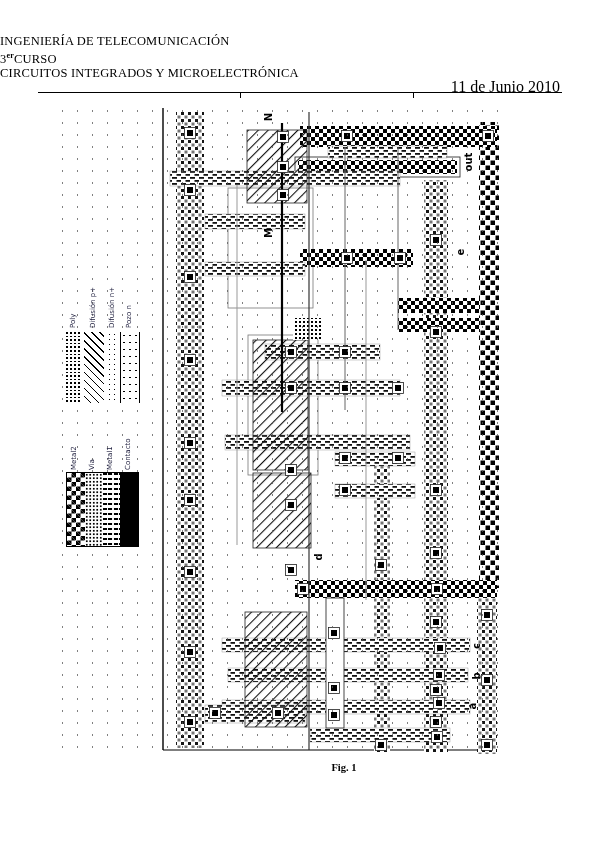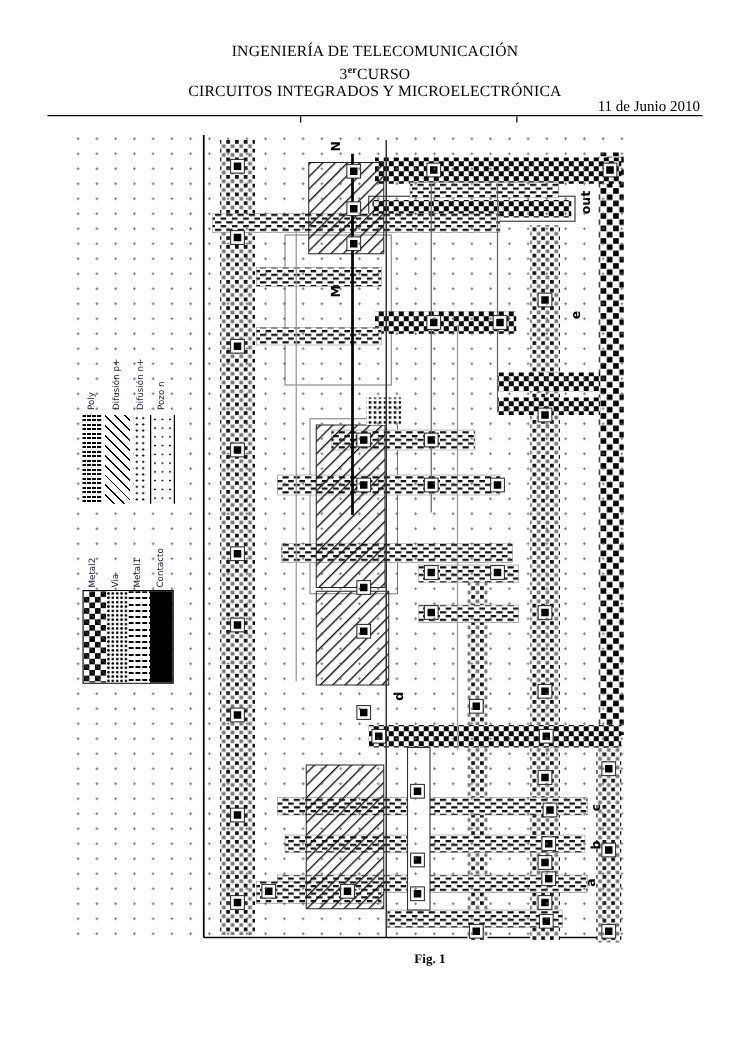--- a/index.html
+++ b/index.html
@@ -2,24 +2,24 @@
 <html><head>
 <meta charset="utf-8">
 <style>
   html,body{margin:0;padding:0;background:#e8e8e8;}
   .page{
     position:relative;width:600px;height:848px;background:#ffffff;
     font-family:"Liberation Serif", serif;color:#000;overflow:hidden;
     margin:0 auto;
   }
   
-  .hdr{position:absolute;left:0;top:34px;width:600px;text-align:center;
+  .hdr{position:absolute;left:0;top:34px;width:600px;
        font-size:12.5px;line-height:14.5px;letter-spacing:.2px;}
   .hdr sup{font-size:8px;font-weight:bold;}
-  .date{position:absolute;right:40px;top:78px;font-size:12px;}
+  .date{position:absolute;right:40px;top:78px;font-size:16px;}
   .rule{position:absolute;left:38px;top:92px;width:524px;height:1.4px;background:#000;}
   .tick{position:absolute;top:93px;width:1px;height:5px;background:#000;}
   .tick1{left:240px;} .tick2{left:413px;}
   
   .figwrap{position:absolute;left:55px;top:105px;width:450px;height:650px;}
   .fig-dots{position:absolute;left:0;top:0;width:450px;height:650px;
     background-image:radial-gradient(circle,#555 .8px,transparent 1px);
     background-size:15px 12px;opacity:.75;}
   .caption{position:absolute;left:0;top:762px;width:600px;text-align:center;
     font-weight:bold;font-size:10.5px;padding-left:44px;}

